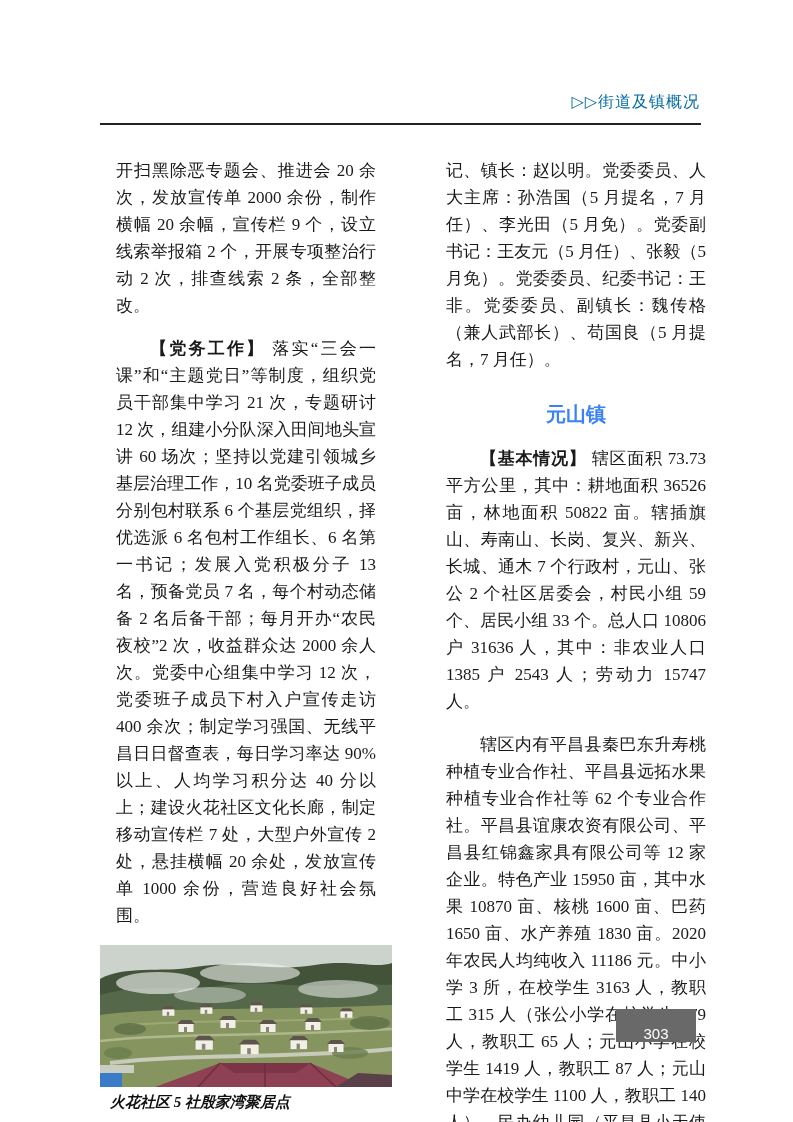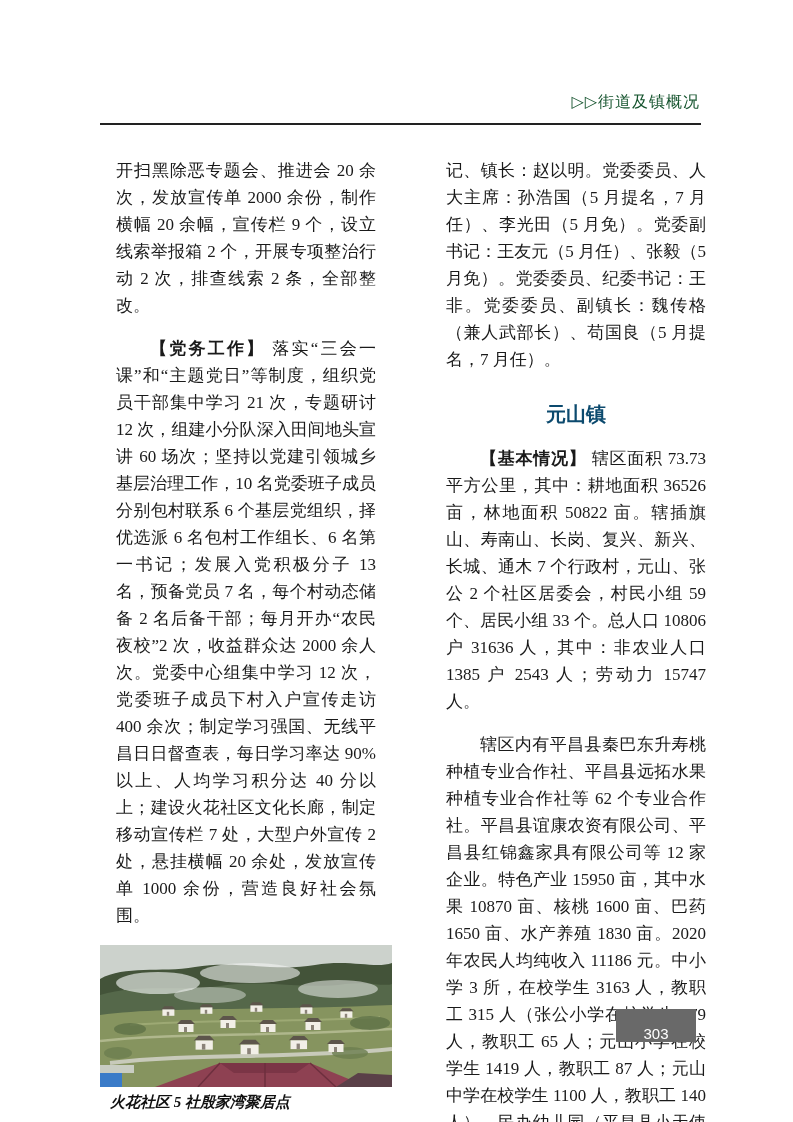--- a/index.html
+++ b/index.html
@@ -11,21 +11,21 @@
     font-family:"Liberation Serif","DejaVu Serif",serif;
     color:#1a1a1a;
   }
   .running-head{
     position:absolute;
     left:100px;top:92px;width:600px;
     text-align:right;
     font-family:"Liberation Sans","DejaVu Sans",sans-serif;
     font-size:16px;
     letter-spacing:1px;
-    color:#14532d;
+    color:#0369a1;
   }
   .head-rule{
     position:absolute;
     left:100px;top:123px;width:601px;height:0;
     border-top:2px solid #222;
   }
   .col{
     position:absolute;top:141px;width:292px;
     font-size:17px;line-height:27px;
     text-align:justify;
@@ -42,21 +42,21 @@
     text-align:right;
     padding-right:6px;
   }
   .section-title{
     margin:26px 0 10px 0;
     text-align:center;
     font-family:"Liberation Sans","DejaVu Sans",sans-serif;
     font-weight:bold;
     font-size:20px;
     line-height:30px;
-    color:#0c4a6e;
+    color:#3b82f6;
   }
   .photo-wrap{
     margin:6px 0 4px 0;
     width:292px;height:142px;
     overflow:hidden;
   }
   .photo-wrap svg{display:block;width:292px;height:142px;}
   .photo-caption{
     font-style:italic;
     font-size:15px;

